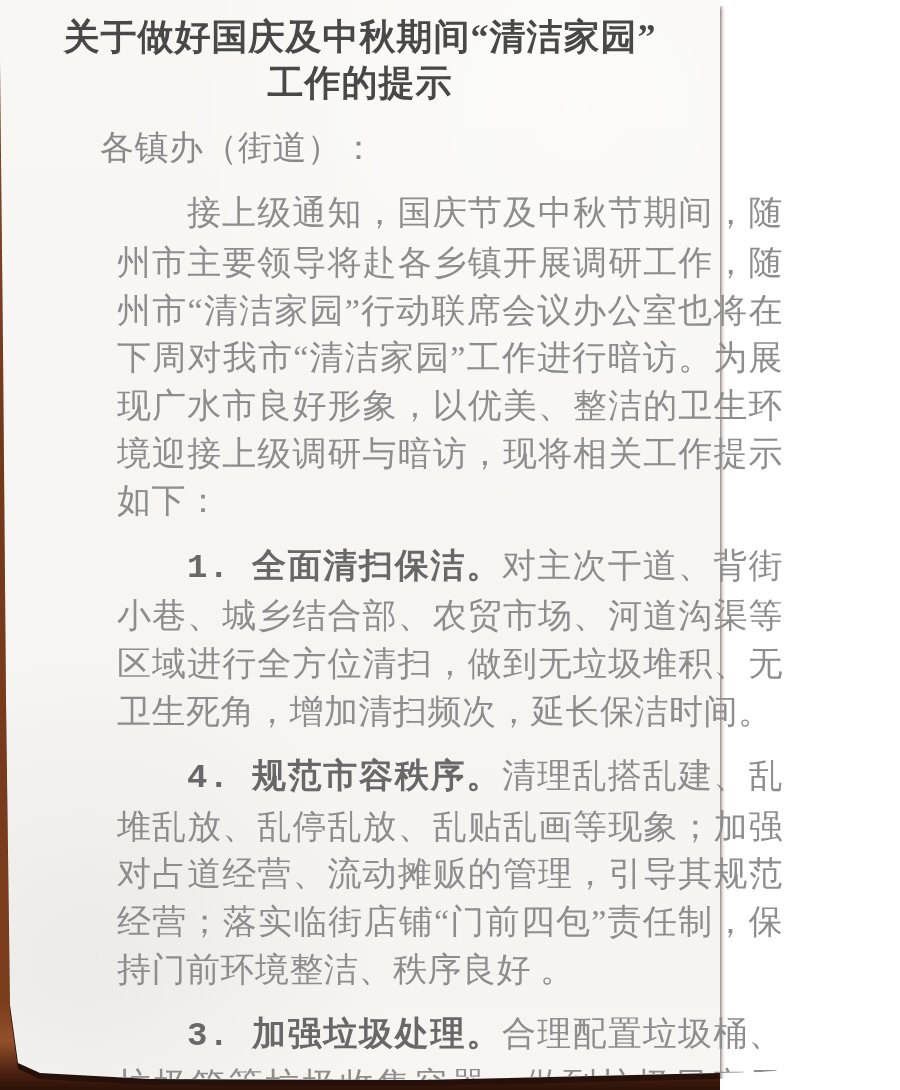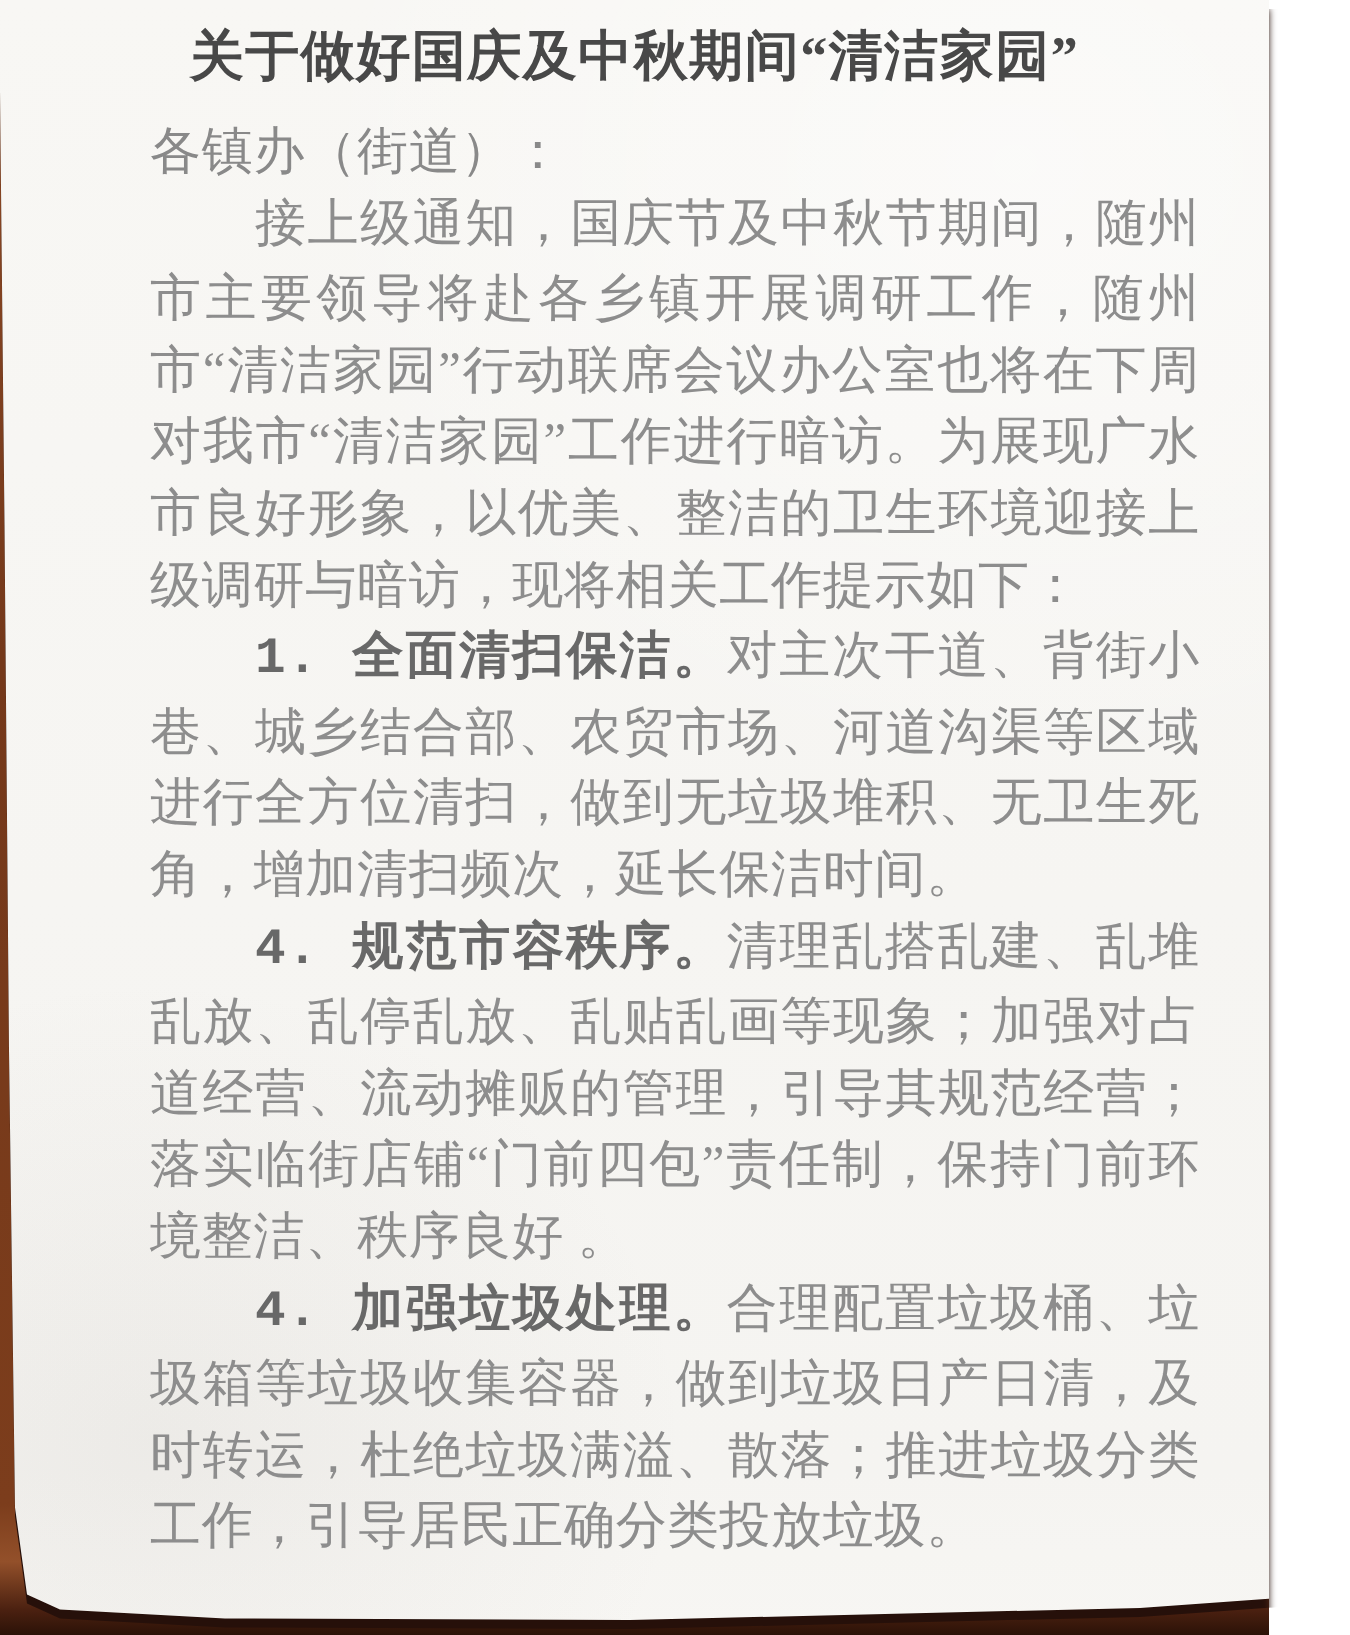--- a/index.html
+++ b/index.html
@@ -4,21 +4,21 @@
 <style>
   html, body {
     margin: 0;
     padding: 0;
     width: 900px;
     height: 1090px;
     overflow: hidden;
   }
   .scene {
     position: relative;
-    width: 846px;
+    width: 720px;
     height: 1090px;
     
     background: linear-gradient(180deg,
       #8c4a26 0%,
       #74381a 40%,
       #7c3d1c 92%,
       #93502a 95.5%,
       #4a2010 98.5%,
       #2b1207 100%);
   }
@@ -63,48 +63,49 @@
     line-height: 47.6px;
     text-align: justify;
     letter-spacing: 0.5px;
   }
   .salutation {
     margin: 0;
     text-indent: 0;
     color: #898989;
   }
   .para {
-    margin: 0;
+    margin: 17px;
     text-indent: 70px;
     color: #8d8d8d;
   }
   .para .lead {
     font-family: Liberation Mono, monospace;
     font-weight: bold;
     color: #686868;
     letter-spacing: 1px;
   }
 </style>
 </head>
 <body>
 
 <div class="scene">
   <div class="paper-shadow"></div>
 
   <div class="paper">
     <h1 class="doc-title">
       <span>关于做好国庆及中秋期间“清洁家园”</span><br>
+      <span>工作的提示</span>
     </h1>
 
     <div class="doc-body">
       <p class="salutation">各镇办（街道）：</p>
 
       <p class="para"><span class="lead"></span><span>接上级通知，国庆节及中秋节期间，随州市主要领导将赴各乡镇开展调研工作，随州市“清洁家园”行动联席会议办公室也将在下周对我市“清洁家园”工作进行暗访。为展现广水市良好形象，以优美、整洁的卫生环境迎接上级调研与暗访，现将相关工作提示如下：</span></p>
 
       <p class="para"><span class="lead">1. 全面清扫保洁。</span><span>对主次干道、背街小巷、城乡结合部、农贸市场、河道沟渠等区域进行全方位清扫，做到无垃圾堆积、无卫生死角，增加清扫频次，延长保洁时间。</span></p>
 
       <p class="para"><span class="lead">4. 规范市容秩序。</span><span>清理乱搭乱建、乱堆乱放、乱停乱放、乱贴乱画等现象；加强对占道经营、流动摊贩的管理，引导其规范经营；落实临街店铺“门前四包”责任制，保持门前环境整洁、秩序良好 。</span></p>
 
-      <p class="para"><span class="lead">4. 加强垃圾处理。</span><span>合理配置垃圾桶、垃圾箱等垃圾收集容器，做到垃圾日产日清，及时转运，杜绝垃圾满溢、散落；推进垃圾分类工作，引导居民正确分类投放垃圾。</span></p>
+      <p class="para"><span class="lead">3. 加强垃圾处理。</span><span>合理配置垃圾桶、垃圾箱等垃圾收集容器，做到垃圾日产日清，及时转运，杜绝垃圾满溢、散落；推进垃圾分类工作，引导居民正确分类投放垃圾。</span></p>
 
     </div>
   </div>
 </div>
 
 </body></html>

